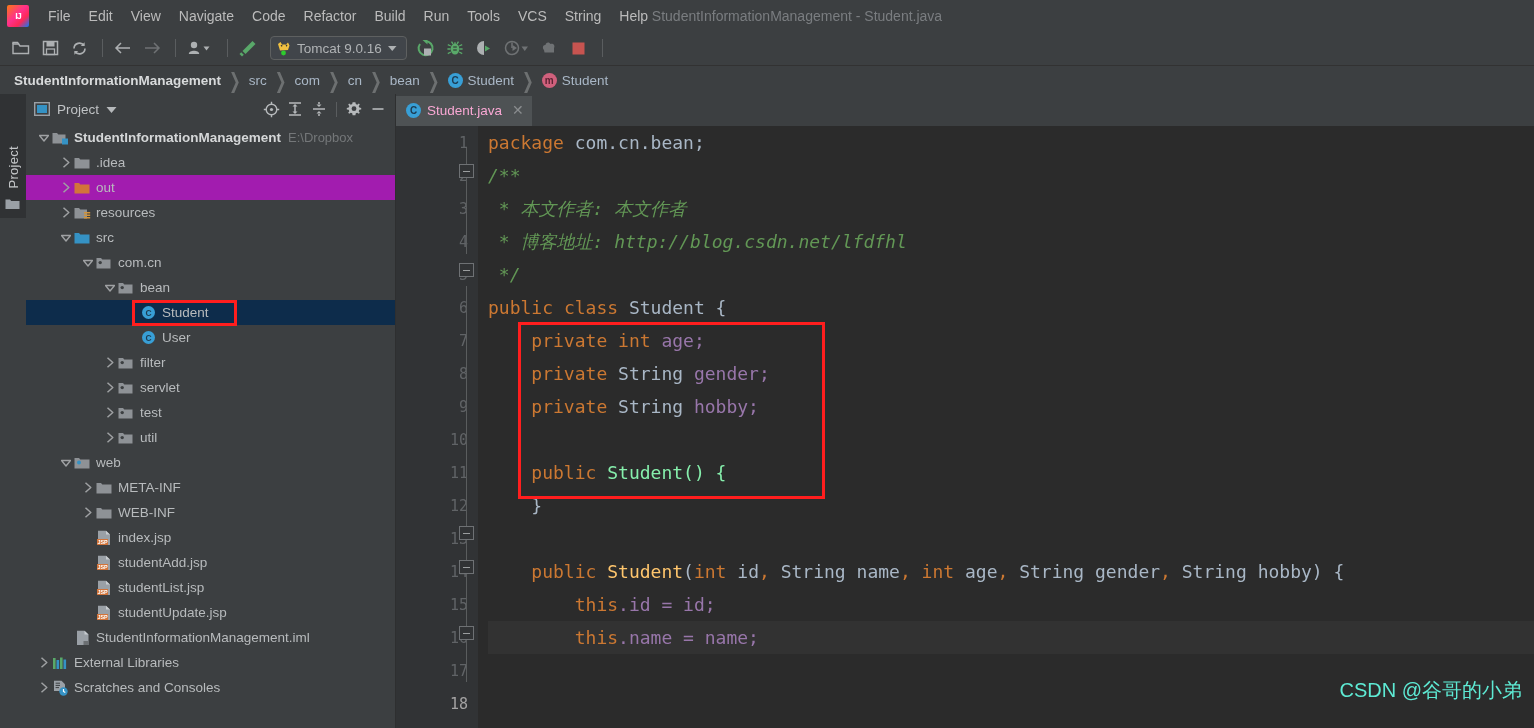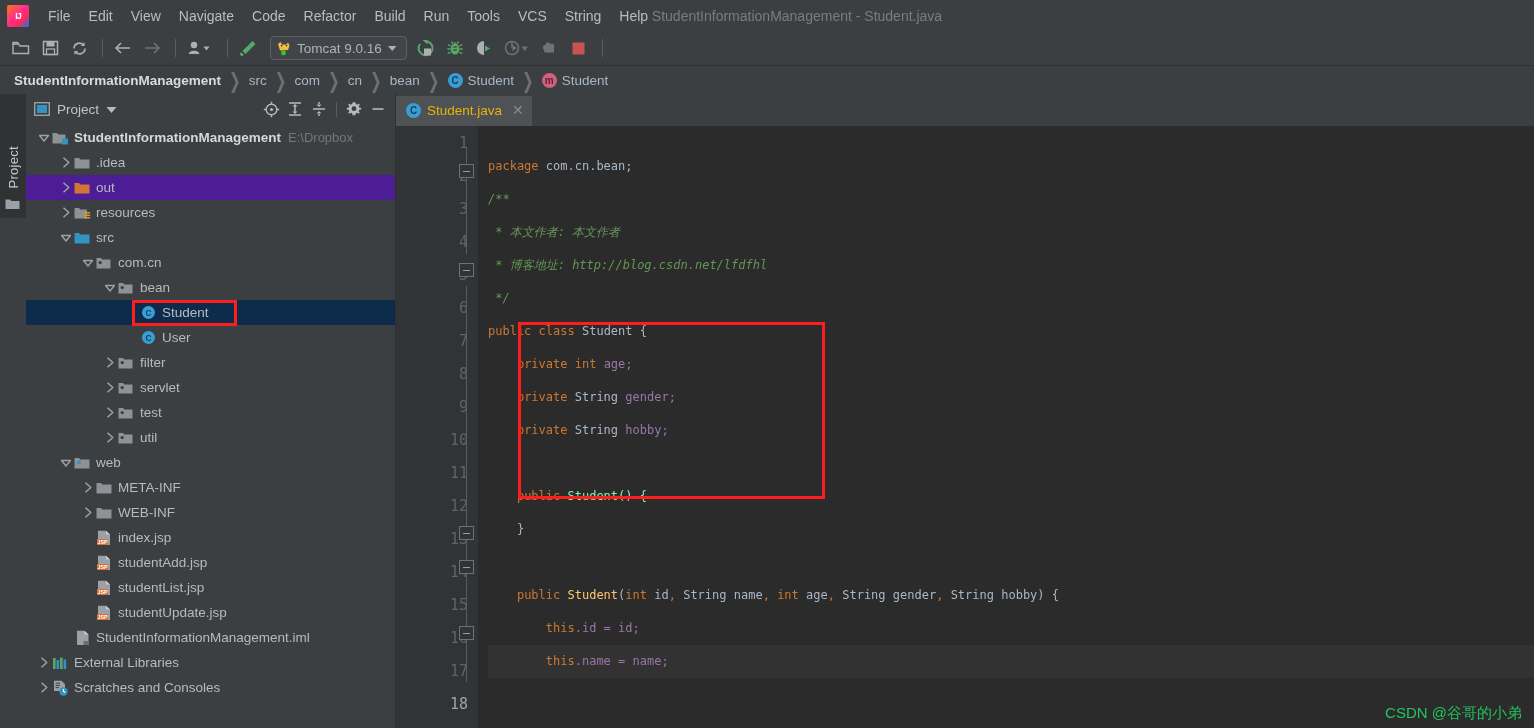--- a/index.html
+++ b/index.html
@@ -208,21 +208,21 @@
   }
   .trow {
     height: 25px;
     display: flex;
     align-items: center;
     white-space: nowrap;
     color: #b8bbbd;
     position: relative;
   }
   .trow.sel { background: #0d2c4b; }
-  .trow.out-hl { background: #4c1d95; }
+  .trow.out-hl { background: #a21caf; }
   .twist {
     width: 16px; height: 16px; flex: none;
     display: flex; align-items: center; justify-content: center;
     color: #9fa1a3; font-size: 11px;
   }
   .tico { width: 17px; height: 16px; flex: none; margin-right: 5px;
           display: flex; align-items: center; justify-content: center; }
   .tlabel { color: #b8bbbd; }
   .tlabel.bold { font-weight: bold; color: #d5d7d8; }
   .tpath { color: #747779; margin-left: 7px; font-size: 13px; }
@@ -246,21 +246,21 @@
     flex: none;
   }
   .etab {
     height: 30px;
     background: #4e5254;
     display: flex; align-items: center;
     padding: 0 8px 0 10px;
     gap: 6px;
     border-bottom: 2px solid #4e5254;
   }
-  .etab .lbl { font-size: 13.5px; color: #eab308; }
+  .etab .lbl { font-size: 13.5px; color: #f9a8d4; }
   .etab .x { color: #8a8d8f; font-size: 14px; margin-left: 4px; }
 
   .editor {
     flex: 1;
     display: flex;
     background: #2b2b2b;
     position: relative;
     overflow: hidden;
   }
   .gutter {
@@ -299,24 +299,23 @@
   }
   .foldmark::after {
     content: ""; width: 7px; height: 1px; background: #9b9e9f;
   }
 
   .code {
     flex: 1;
     position: relative;
     background: #2b2b2b;
     font-family: "DejaVu Sans Mono", monospace;
-    font-size: 12px;
+    font-size: 18px;
     padding-left: 10px;
     overflow: hidden;
-    margin-top: 24px;
   }
   .cline {
     height: 33px;
     line-height: 33px;
     white-space: pre;
   }
   .cline.hl { background: #323232; }
 
   .kw  { color: #cc7832; }
   .pln { color: #a9b7c6; }
@@ -328,23 +327,23 @@
 
   .redbox-code {
     position: absolute;
     border: 3px solid #ff1e1e;
     pointer-events: none;
     z-index: 5;
   }
 
   .watermark {
     position: absolute;
-    right: 12px; bottom: 5px;
-    font-size: 15px;
-    color: #22c55e;
+    right: 12px; bottom: 24px;
+    font-size: 20px;
+    color: #5eead4;
     z-index: 20;
     font-family: "Liberation Sans", sans-serif;
   }
   svg { display: block; }
 </style>
 </head>
 <body>
 
 <div class="app">
 

